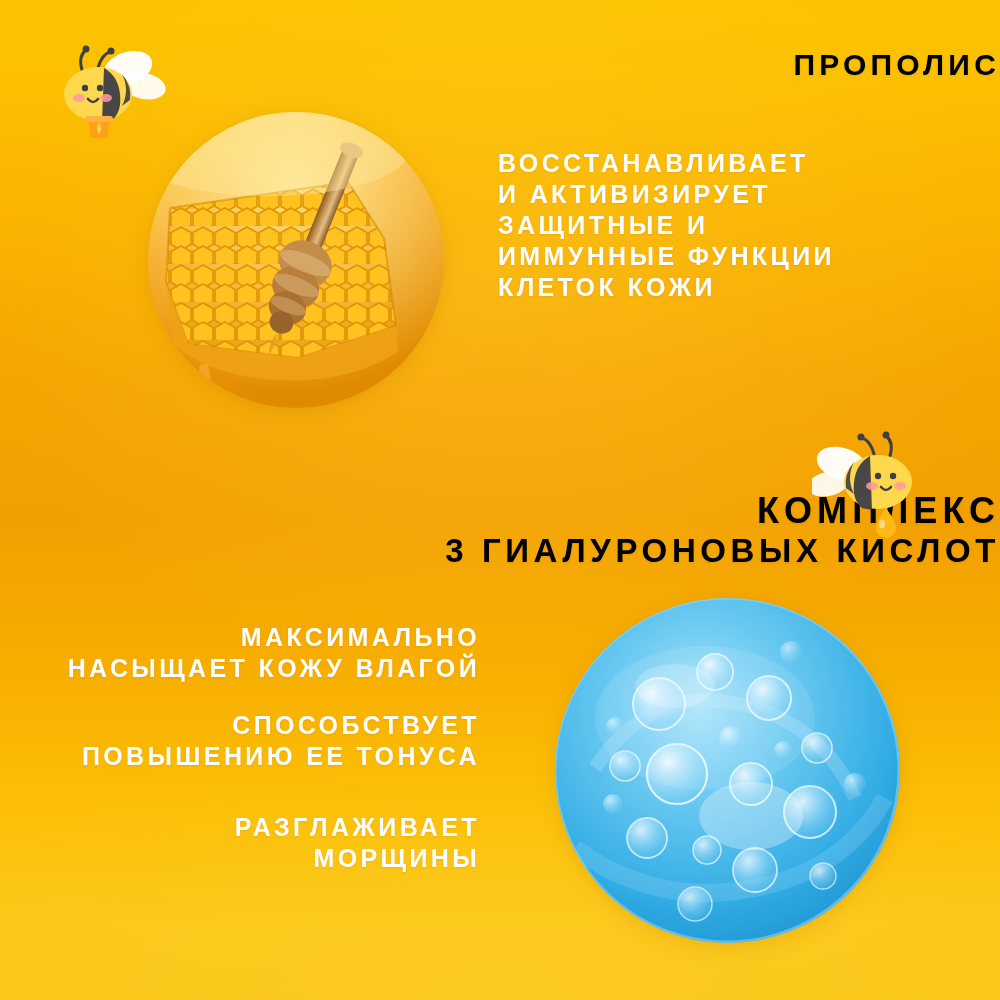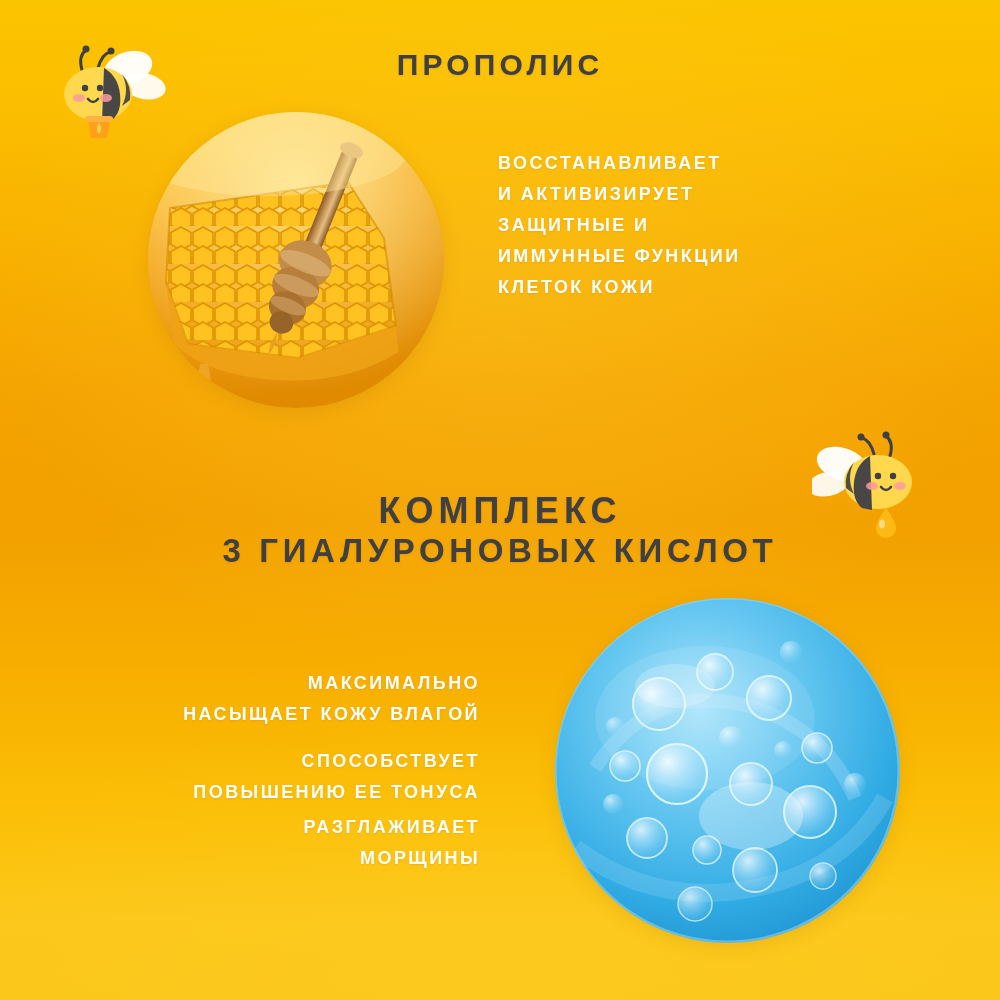--- a/index.html
+++ b/index.html
@@ -53,22 +53,22 @@
       radial-gradient(ellipse 80% 40% at 50% 100%, rgba(255,205,40,0.35) 0%, rgba(255,190,0,0) 75%);
     pointer-events: none;
   }
 
   .content { position: absolute; inset: 0; z-index: 5; }
 
   
   .title {
     position: absolute;
     width: 100%;
-    text-align: center;
-    color: #404040;
+    text-align: right;
+    color: #000000;
     font-weight: bold;
     letter-spacing: 0.14em;
     text-shadow: 0 1px 2px rgba(180,110,0,0.25);
   }
 
   #title-propolis {
     top: 48px;
     font-size: 30px;
   }
 
@@ -78,32 +78,32 @@
   }
   #title-complex-2 {
     top: 532px;
     font-size: 33px;
   }
 
   .body-text {
     position: absolute;
     color: #ffffff;
     font-weight: bold;
-    font-size: 18px;
+    font-size: 25px;
     line-height: 31px;
     letter-spacing: 0.135em;
     text-shadow: 0 1px 2px rgba(180,110,0,0.20);
     white-space: pre-line;
   }
 
   #propolis-benefit-1 { left: 498px; top: 148px; text-align: left; }
   #propolis-benefit-2 { left: 498px; top: 340px; text-align: left; }
 
-  #ha-benefit-1 { right: 520px; top: 622px; text-align: right; margin-top: 46px; }
-  #ha-benefit-2 { right: 520px; top: 710px; text-align: right; margin-top: 36px; }
+  #ha-benefit-1 { right: 520px; top: 622px; text-align: right; }
+  #ha-benefit-2 { right: 520px; top: 710px; text-align: right; }
   #ha-benefit-3 { right: 520px; top: 812px; text-align: right; margin-left: 48px; }
 
   
   .circle {
     position: absolute;
     border-radius: 50%;
     overflow: hidden;
     box-shadow: 0 4px 18px rgba(160,100,0,0.18);
   }
 

